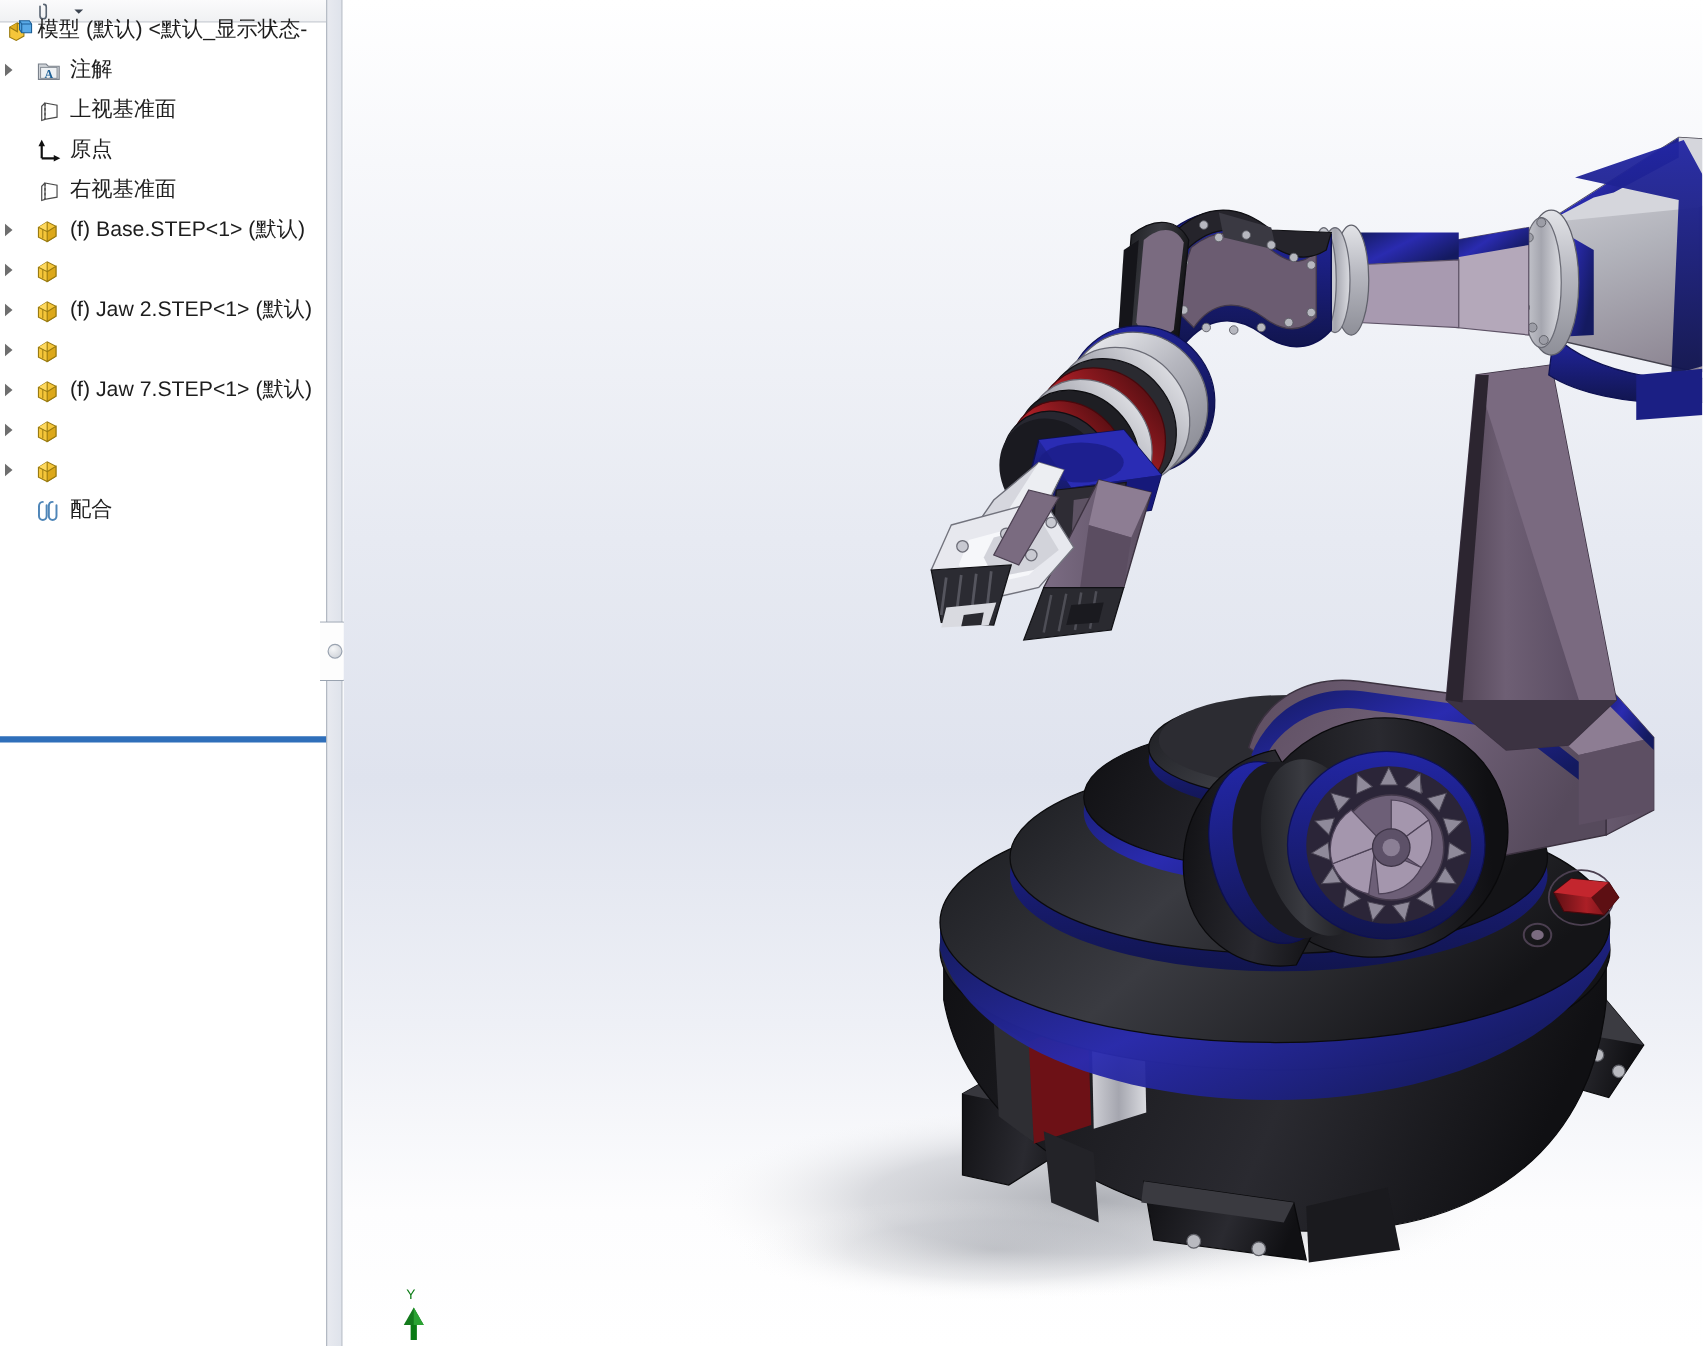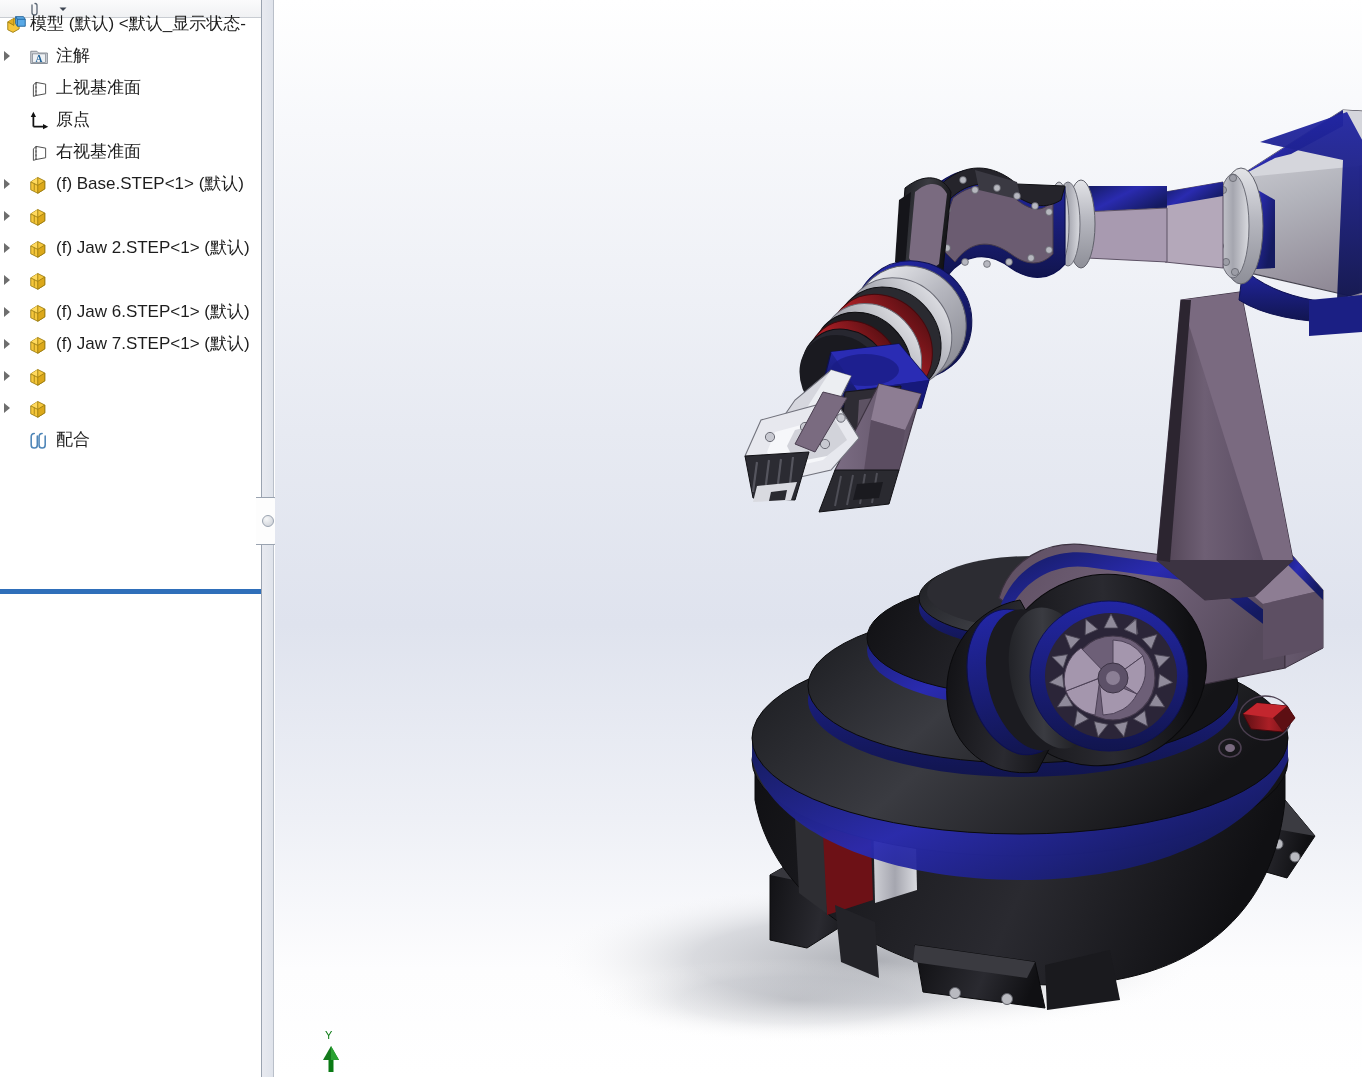--- a/index.html
+++ b/index.html
@@ -212,32 +212,20 @@
           <div class="row lvl1">
             <span class="arrow"></span>
             <span class="icn">
               <svg class="ico-svg" viewBox="0 0 24 24">
                 <path d="M2 9 L10 4 L18 8 L18 17 L10 22 L2 18 Z" fill="#f5c63a" stroke="#9a7b10" stroke-width="1"></path>
                 <path d="M10 4 L10 13 L2 9" fill="#ffd95e" stroke="#9a7b10" stroke-width="1"></path>
                 <path d="M10 13 L18 8 L18 17 L10 22 Z" fill="#dca81a" stroke="#9a7b10" stroke-width="1"></path>
                 <path d="M6 11 L6 19" fill="none" stroke="#9a7b10" stroke-width="0.9"></path>
               </svg>
             </span>
-          </div>
-          <div class="row lvl1">
-            <span class="arrow"></span>
-            <span class="icn">
-              <svg class="ico-svg" viewBox="0 0 24 24">
-                <path d="M2 9 L10 4 L18 8 L18 17 L10 22 L2 18 Z" fill="#f5c63a" stroke="#9a7b10" stroke-width="1"></path>
-                <path d="M10 4 L10 13 L2 9" fill="#ffd95e" stroke="#9a7b10" stroke-width="1"></path>
-                <path d="M10 13 L18 8 L18 17 L10 22 Z" fill="#dca81a" stroke="#9a7b10" stroke-width="1"></path>
-                <path d="M6 11 L6 19" fill="none" stroke="#9a7b10" stroke-width="0.9"></path>
-              </svg>
-            </span>
-            <span class="lbl">(f) Jaw 6.STEP&lt;1&gt; (默认)</span>
           </div>
           <div class="row lvl1">
             <span class="arrow"></span>
             <span class="icn">
               <svg class="ico-svg" viewBox="0 0 24 24">
                 <path d="M2 9 L10 4 L18 8 L18 17 L10 22 L2 18 Z" fill="#f5c63a" stroke="#9a7b10" stroke-width="1"></path>
                 <path d="M10 4 L10 13 L2 9" fill="#ffd95e" stroke="#9a7b10" stroke-width="1"></path>
                 <path d="M10 13 L18 8 L18 17 L10 22 Z" fill="#dca81a" stroke="#9a7b10" stroke-width="1"></path>
                 <path d="M6 11 L6 19" fill="none" stroke="#9a7b10" stroke-width="0.9"></path>
               </svg>

